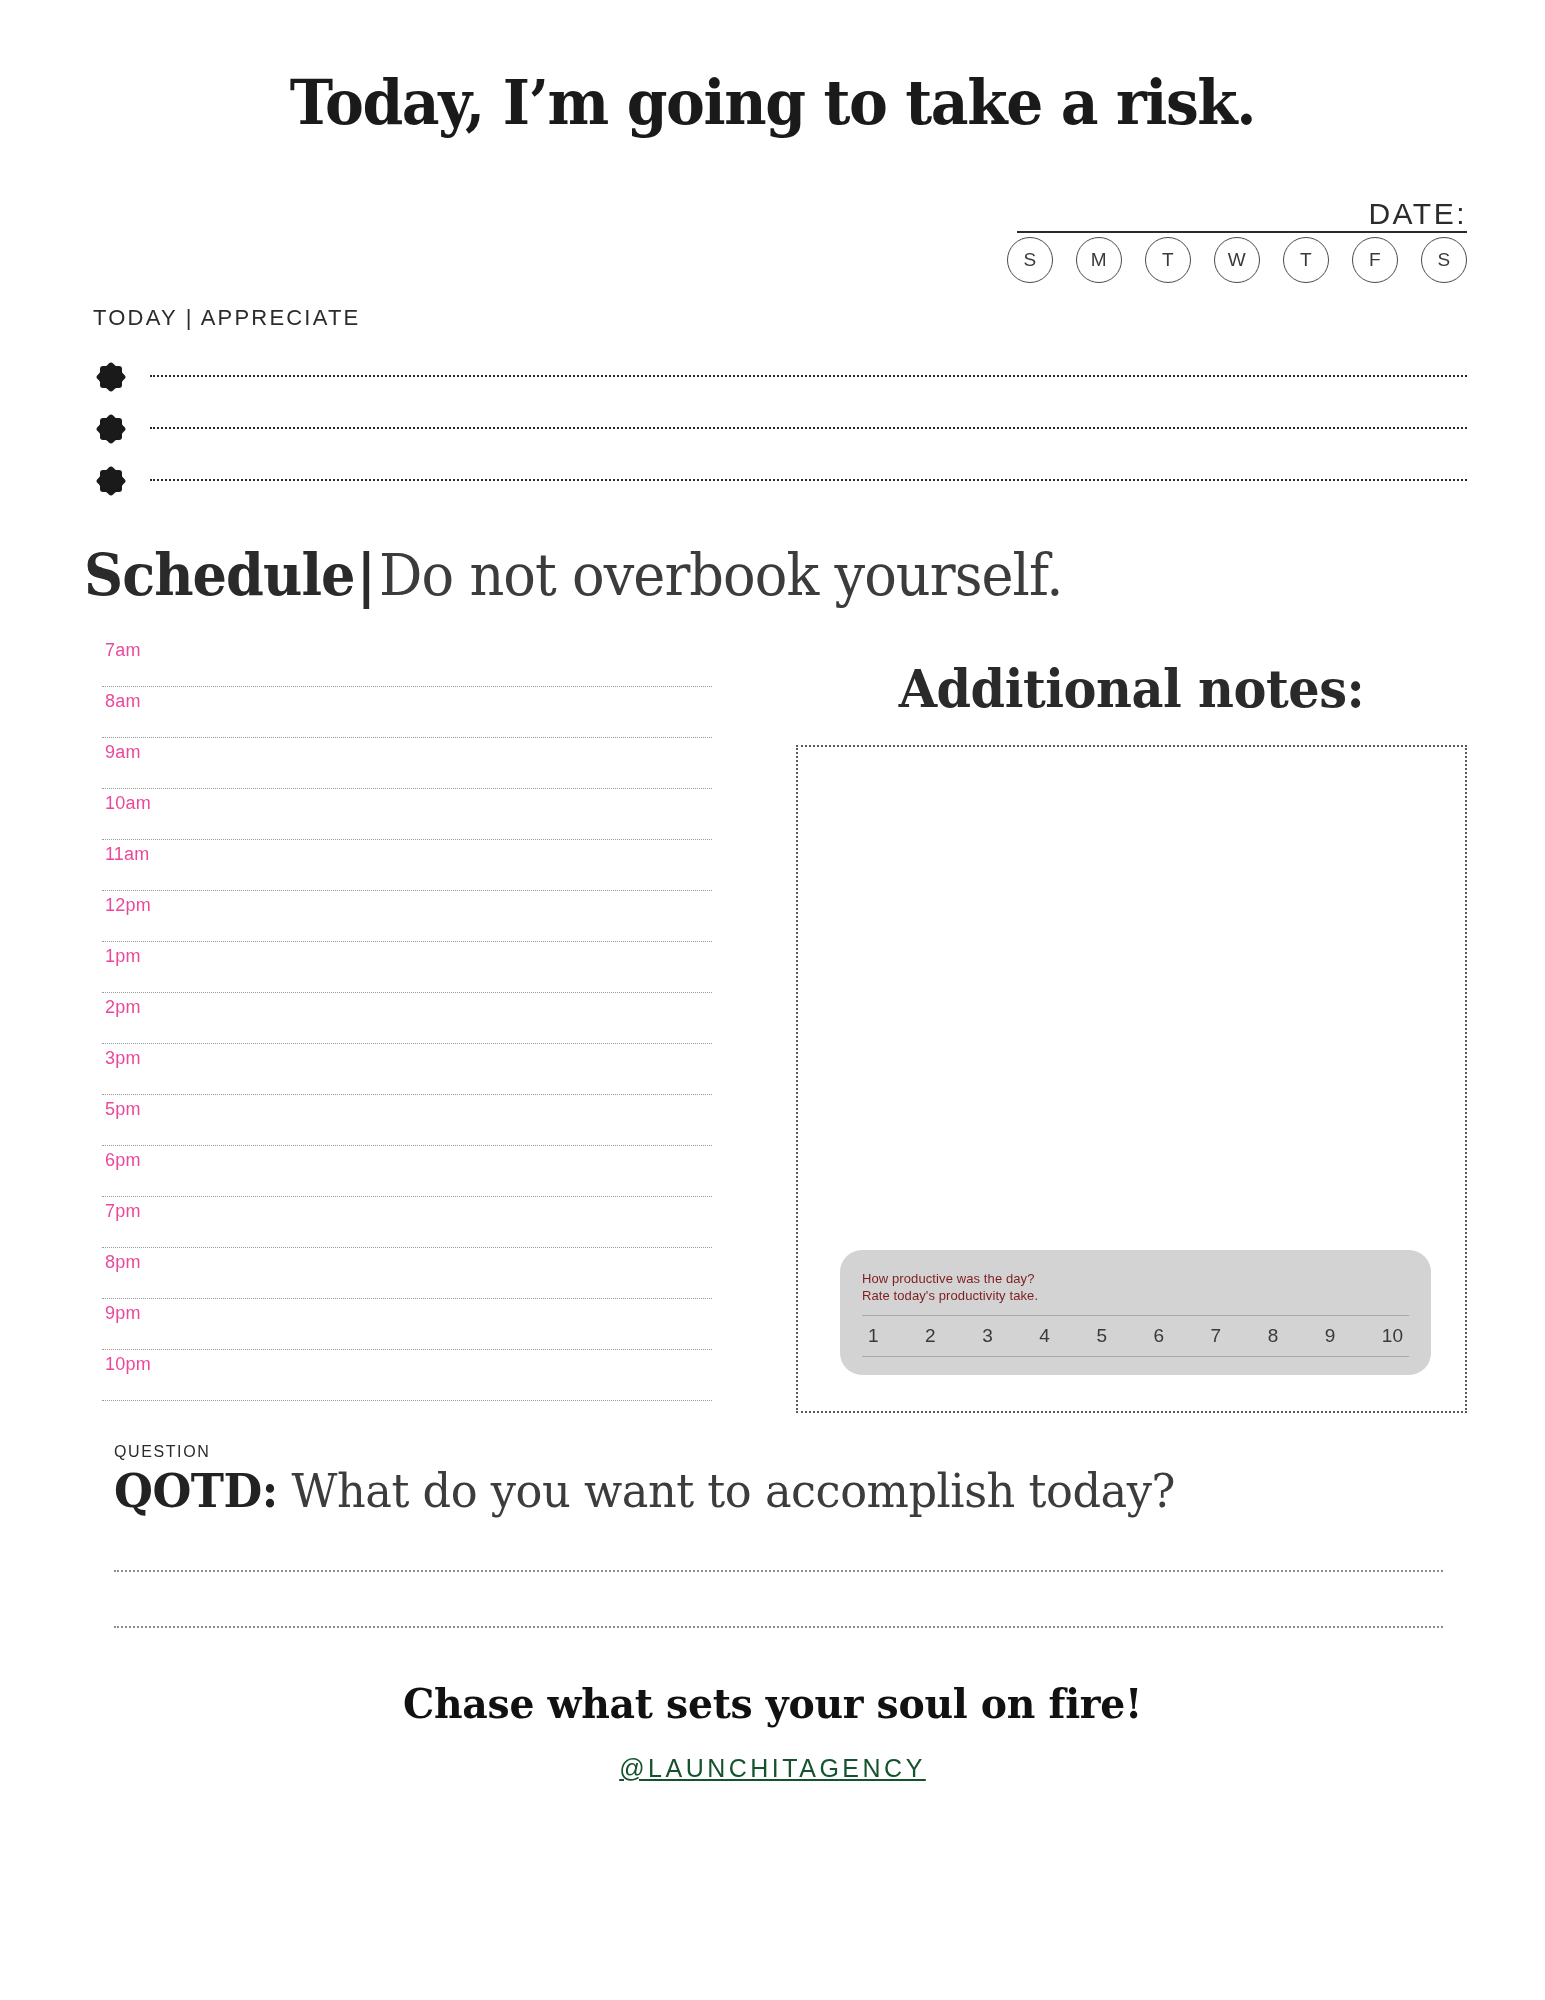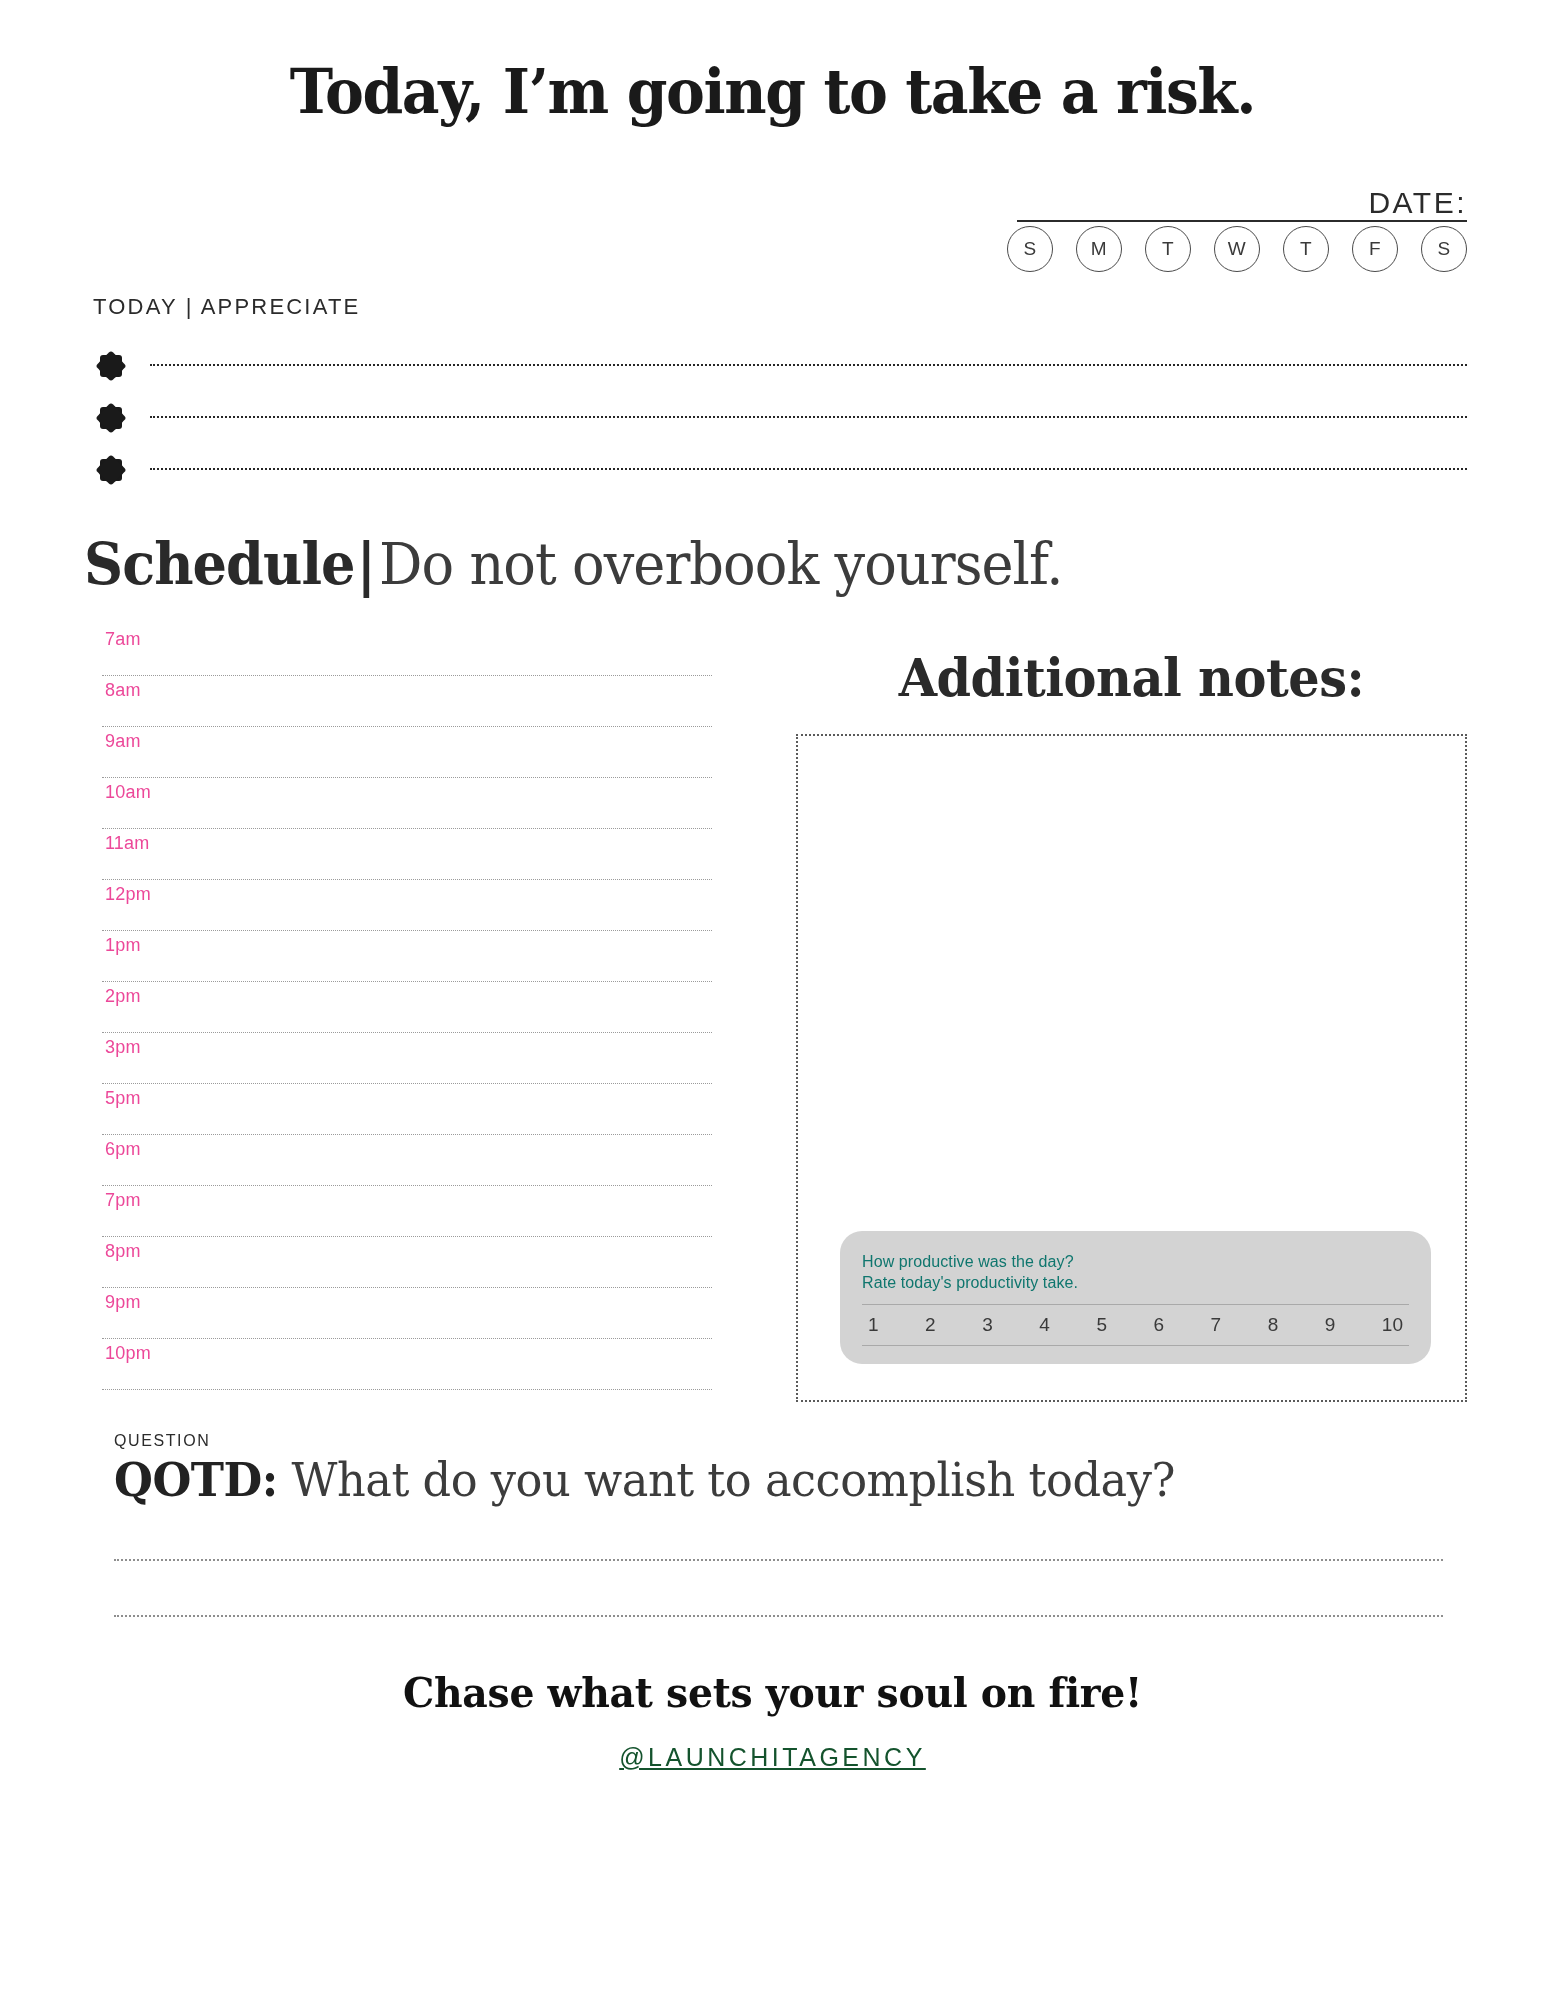--- a/index.html
+++ b/index.html
@@ -12,21 +12,21 @@
     width: 1545px;
     height: 2000px;
     font-family: "Liberation Sans", sans-serif;
     color: #231f20;
     position: relative;
     overflow: hidden;
   }
   .page {
     width: 1545px;
     height: 2000px;
-    padding: 33px 78px 0 78px;
+    padding: 44px 78px 0 78px;
     position: relative;
   }
 
   
   .headline {
     font-family: "DejaVu Serif", "Liberation Serif", serif;
     font-weight: bold;
     font-size: 62px;
     letter-spacing: -1.5px;
     text-align: center;
@@ -192,22 +192,22 @@
   .productivity {
     position: absolute;
     left: 42px;
     right: 34px;
     bottom: 36px;
     background: #d3d3d3;
     border-radius: 22px;
     padding: 20px 22px 18px 22px;
   }
   .prod-q {
-    font-size: 16px;
-    color: #0f766e;
+    font-size: 13px;
+    color: #7f1d1d;
     line-height: 1.35;
     letter-spacing: 0.1px;
   }
   .prod-rule {
     border-bottom: 1px solid #a9a9a9;
     margin-top: 10px;
   }
   .prod-scale {
     display: flex;
     justify-content: space-between;

